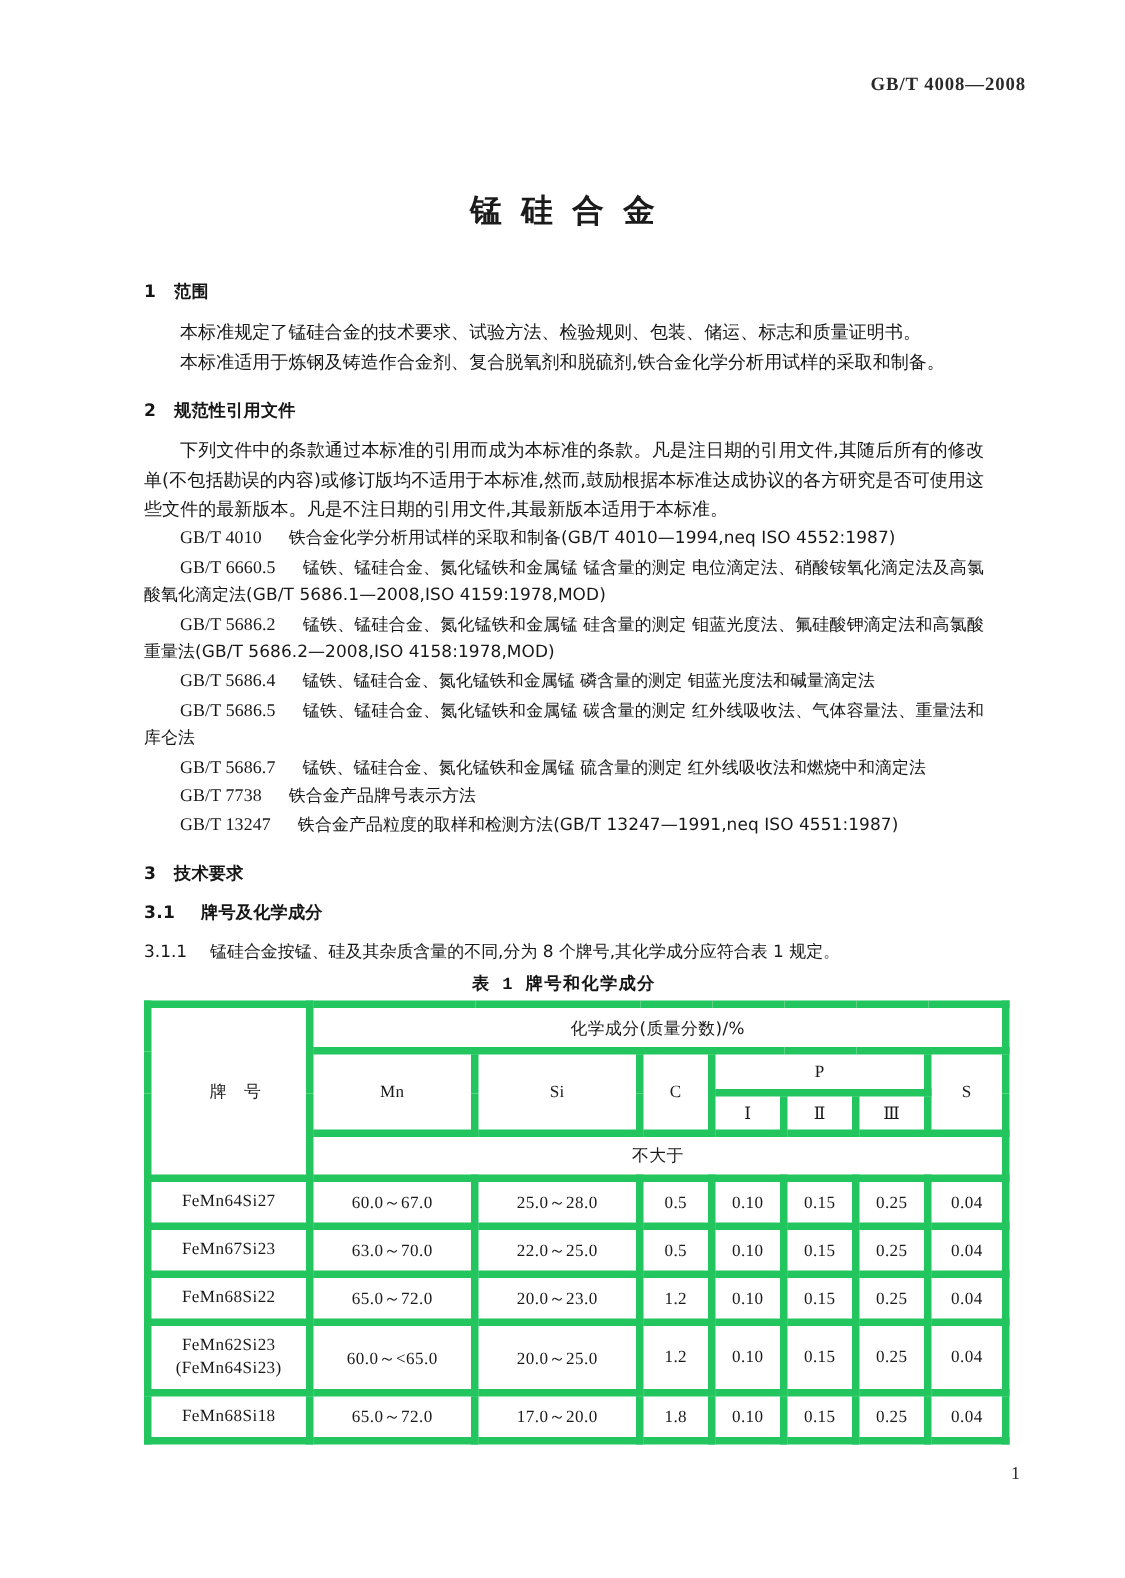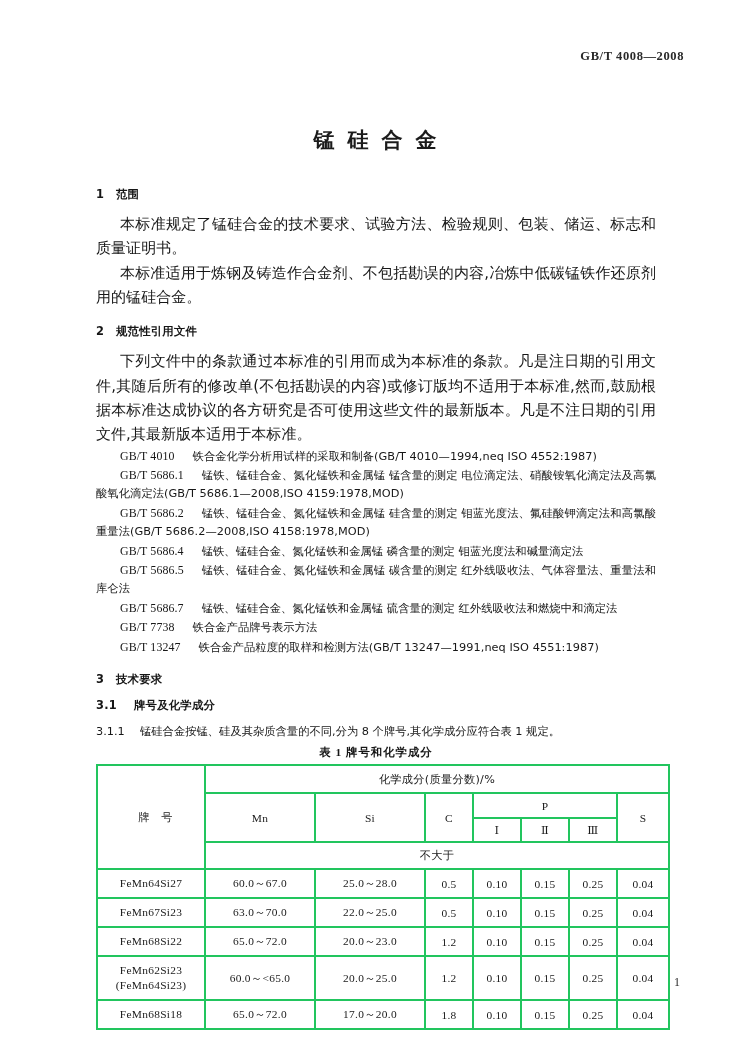--- a/index.html
+++ b/index.html
@@ -67,21 +67,21 @@
     line-height: 1.5;
     color: #161616;
     letter-spacing: 0.2px;
   }
   .sec-num { display: inline-block; min-width: 20px; }
   .sec-num.wide { min-width: 38px; }
 
   p.para {
     margin: 0;
     font-family: "DejaVu Sans", "Liberation Sans", sans-serif;
-    font-size: 15px;
+    font-size: 12px;
     line-height: 1.62;
     color: #171717;
     text-align: justify;
     letter-spacing: 0.05px;
   }
   p.indent { text-indent: 24px; }
 
   .gap-sm { height: 9px; }
   .gap-md { height: 14px; }
 
@@ -107,37 +107,37 @@
     font-family: "DejaVu Sans", "Liberation Sans", sans-serif;
     font-size: 11.3px;
     line-height: 1.6;
     color: #171717;
   }
   .numline .lbl { display: inline-block; min-width: 44px; }
 
   
   .table-caption {
     text-align: center;
-    font-family: Liberation Serif, serif;
+    font-family: Liberation Mono, monospace;
     font-weight: bold;
     font-size: 11.4px;
     margin: 4px 0 4px 0;
     letter-spacing: 1px;
     color: #161616;
   }
 
   table.spec {
     border-collapse: collapse;
     margin: 0 auto;
     width: 552px;
     table-layout: fixed;
     background: #fff;
   }
   table.spec th, table.spec td {
-    border: 2px solid #22c55e;
+    border: 5px solid #22c55e;
     text-align: center;
     vertical-align: middle;
     font-family: "Liberation Serif", "DejaVu Serif", serif;
     font-size: 11.4px;
     color: #1a1a1a;
     padding: 0;
     letter-spacing: 0.3px;
     font-weight: normal;
   }
   table.spec th.cjk, table.spec td.cjk {
@@ -180,36 +180,36 @@
 
   <div class="doc-title">锰硅合金</div>
 
   <div class="content">
 
     <h2 class="sec">
       <span class="sec-num">1</span><span>范围</span>
     </h2>
     <div class="gap-sm"></div>
     <p class="para indent">本标准规定了锰硅合金的技术要求、试验方法、检验规则、包装、储运、标志和质量证明书。</p>
-    <p class="para indent">本标准适用于炼钢及铸造作合金剂、不包括勘误的内容,冶炼中低碳锰铁作还原剂用的锰硅合金。</p>
+    <p class="para indent">本标准适用于炼钢及铸造作合金剂、复合脱氧剂和脱硫剂,铁合金化学分析用试样的采取和制备。</p>
 
     <div class="gap-md"></div>
 
     <h2 class="sec">
       <span class="sec-num">2</span><span>规范性引用文件</span>
     </h2>
     <div class="gap-sm"></div>
     <p class="para indent">下列文件中的条款通过本标准的引用而成为本标准的条款。凡是注日期的引用文件,其随后所有的修改单(不包括勘误的内容)或修订版均不适用于本标准,然而,鼓励根据本标准达成协议的各方研究是否可使用这些文件的最新版本。凡是不注日期的引用文件,其最新版本适用于本标准。</p>
 
     <div class="ref-list">
       <div class="ref">
         <span class="code">GB/T 4010</span><span class="sp-m"></span><span>铁合金化学分析用试样的采取和制备(GB/T 4010—1994,neq ISO 4552:1987)</span>
       </div>
       <div class="ref">
-        <span class="code">GB/T 5686.1</span><span class="sp-m"></span><span>锰铁、锰硅合金、氮化锰铁和金属锰   锰含量的测定   电位滴定法、硝酸铵氧化滴定法及高氯酸氧化滴定法(GB/T 5686.1—2008,ISO 4159:1978,MOD)</span>
+        <span class="code">GB/T 6660.5</span><span class="sp-m"></span><span>锰铁、锰硅合金、氮化锰铁和金属锰   锰含量的测定   电位滴定法、硝酸铵氧化滴定法及高氯酸氧化滴定法(GB/T 5686.1—2008,ISO 4159:1978,MOD)</span>
       </div>
       <div class="ref">
         <span class="code">GB/T 5686.2</span><span class="sp-m"></span><span>锰铁、锰硅合金、氮化锰铁和金属锰   硅含量的测定   钼蓝光度法、氟硅酸钾滴定法和高氯酸重量法(GB/T 5686.2—2008,ISO 4158:1978,MOD)</span>
       </div>
       <div class="ref">
         <span class="code">GB/T 5686.4</span><span class="sp-m"></span><span>锰铁、锰硅合金、氮化锰铁和金属锰   磷含量的测定   钼蓝光度法和碱量滴定法</span>
       </div>
       <div class="ref">
         <span class="code">GB/T 5686.5</span><span class="sp-m"></span><span>锰铁、锰硅合金、氮化锰铁和金属锰   碳含量的测定   红外线吸收法、气体容量法、重量法和库仑法</span>
       </div>

